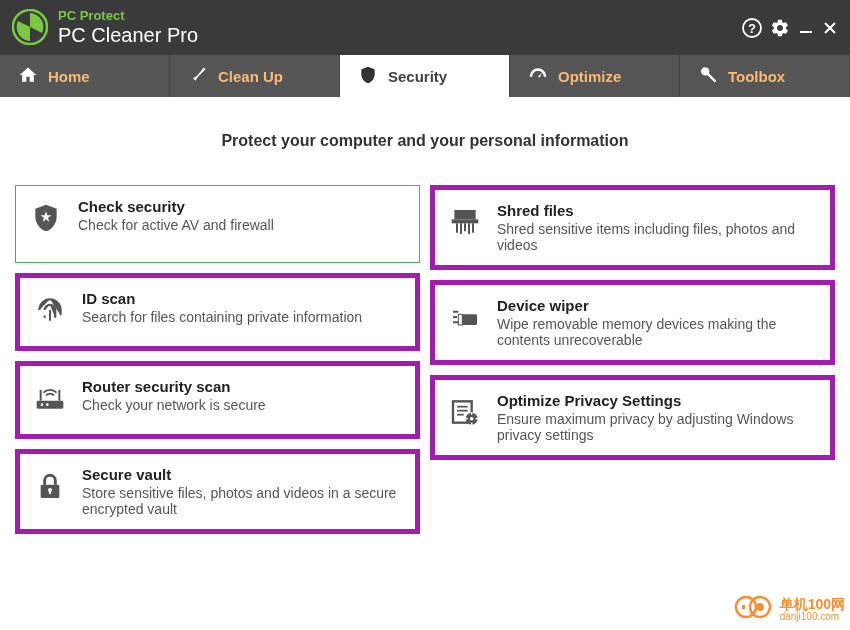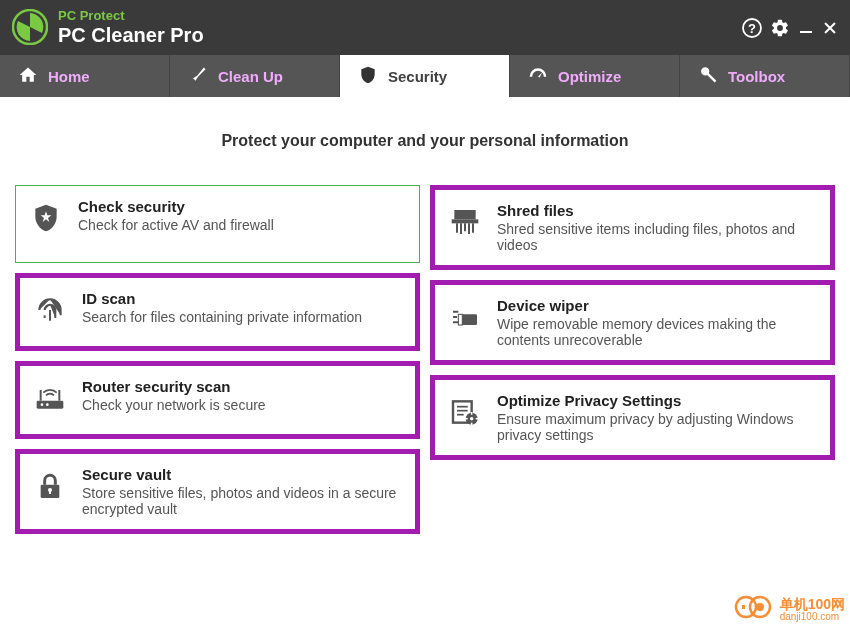--- a/index.html
+++ b/index.html
@@ -33,21 +33,21 @@
       line-height: 1.1;
     }
     .brand-name {
       color: #7ac943;
       font-size: 13px;
       font-weight: bold;
     }
     .product-name {
       color: #fff;
       font-size: 20px;
-      font-weight: 700;
+      font-weight: 400;
     }
     .window-controls {
       display: flex;
       align-items: center;
       gap: 8px;
     }
     .window-controls .ctrl {
       color: #fff;
       cursor: pointer;
       display: flex;
@@ -58,21 +58,21 @@
       display: flex;
       background: #555;
       height: 42px;
     }
     .nav-item {
       flex: 1;
       display: flex;
       align-items: center;
       gap: 10px;
       padding: 0 18px;
-      color: #f0abfc;
+      color: #fdba74;
       font-size: 15px;
       font-weight: 600;
       cursor: pointer;
       border-right: 1px solid #444;
     }
     .nav-item.active {
       background: #fff;
       color: #404040;
     }
     .nav-item.active svg { fill: #333; }

